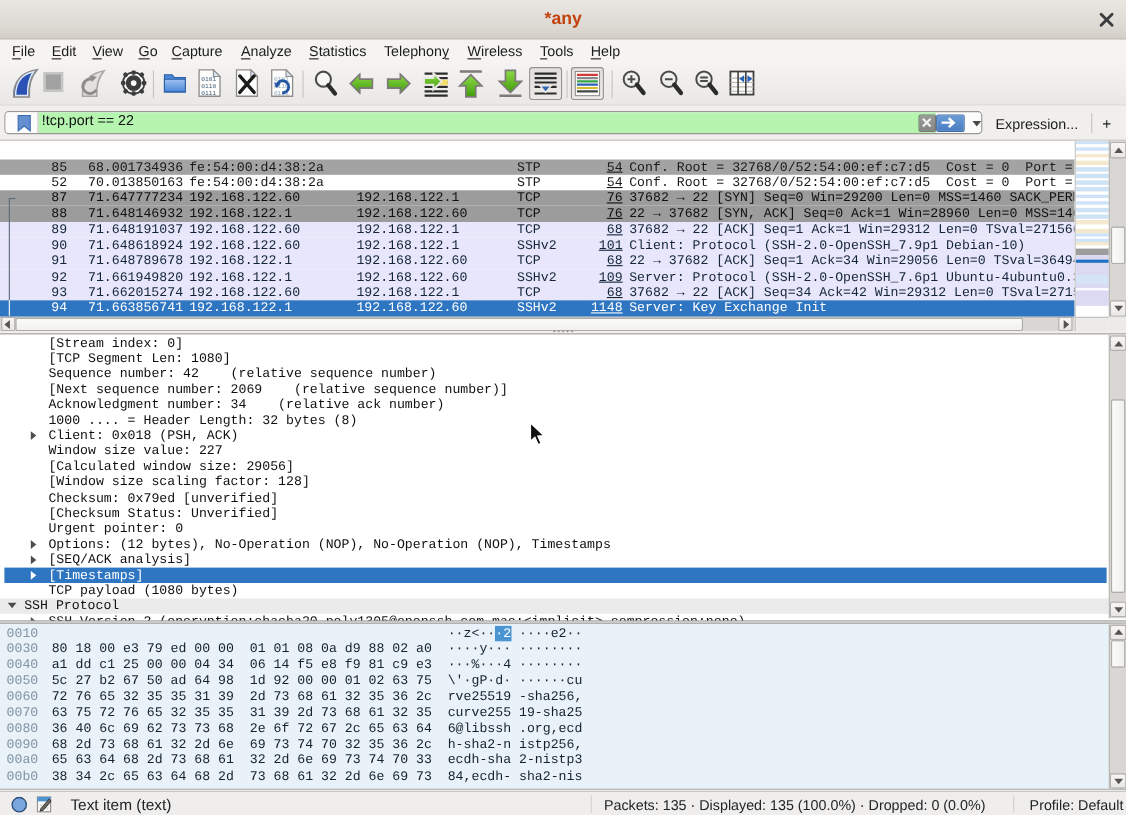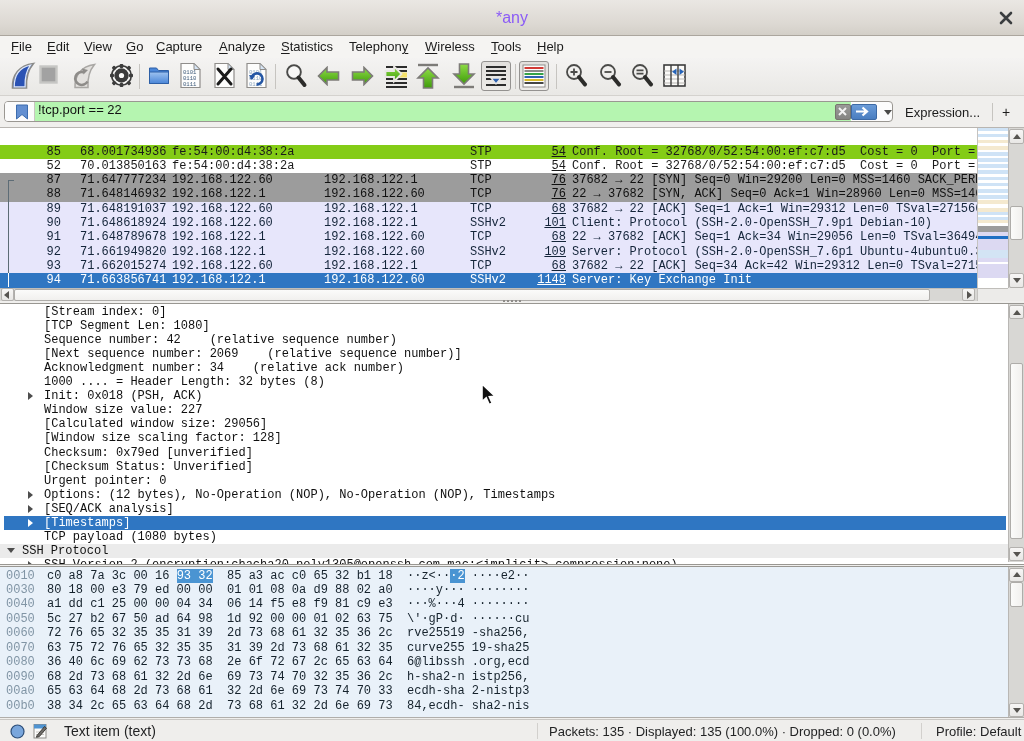--- a/index.html
+++ b/index.html
@@ -1,21 +1,21 @@
 <!DOCTYPE html>
 <html><head>
 <meta charset="utf-8">
 <style>
 html,body{margin:0;padding:0;}
 body{width:1024px;height:741px;overflow:hidden;background:#f0efed;font-family:"Liberation Sans",sans-serif;}
 #app{position:absolute;left:0;top:0;width:1024px;height:741px;}
 .abs{position:absolute;}
 
 #titlebar{left:0;top:0;width:1024px;height:36px;background:linear-gradient(#eae7e3,#dcd8d2 70%,#d3cfc8);border-bottom:1px solid #aba69e;box-sizing:border-box;}
-#title{left:0;top:9px;width:1024px;text-align:center;font-size:16px;font-weight:normal;color:#8b5cf6;}
+#title{left:0;top:9px;width:1024px;text-align:center;font-size:16px;font-weight:bold;color:#c2410c;}
 
 #menubar{left:0;top:36px;width:1024px;height:22px;background:#f5f4f2;}
 .mi{position:absolute;top:3px;font-size:13px;color:#1c1c1c;}
 .mi u{text-decoration-thickness:1px;text-underline-offset:2px;}
 
 #toolbar{left:0;top:58px;width:1024px;height:38px;background:linear-gradient(#f4f3f2,#e9e8e5);border-bottom:1px solid #d4d2ce;box-sizing:border-box;}
 .tsep{position:absolute;top:6px;width:1px;height:25px;background:#c6c4c0;}
 .pressed{position:absolute;top:3px;width:30px;height:30px;border:1px solid #949290;border-radius:3px;background:linear-gradient(#e2e0dd,#eceae7);box-sizing:border-box;}
 
 #filterbar{left:0;top:96px;width:1024px;height:32px;background:#f0efed;border-bottom:1px solid #b8b5b1;box-sizing:border-box;}
@@ -307,21 +307,21 @@
   <svg class="abs" style="left:850px;top:4px" width="17" height="11">
           <path d="M1,5.5 h10 M7.5,1.5 l4.5,4 l-4.5,4" stroke="#fff" stroke-width="2.2" fill="none"></path>
         </svg>
   <div id="fcaret" class="abs"></div>
 </div>
 <div id="fexpr" class="abs">Expression...</div>
 <div id="fsep" class="abs"></div>
 <div id="fplus" class="abs">+</div>
 </div>
 <div id="plist" class="abs">
-<div class="prow" style="top:16.5px;background:#84cc16;color:#1a1a1a"><span class="cno">85</span><span class="ctime">68.001734936</span><span class="csrc">fe:54:00:d4:38:2a</span><span class="cpro">STP</span><span class="clen">54</span><span class="cinfo">Conf. Root = 32768/0/52:54:00:ef:c7:d5  Cost = 0  Port = 0x8002</span></div>
+<div class="prow" style="top:16.5px;background:#a3a3a3;color:#1a1a1a"><span class="cno">85</span><span class="ctime">68.001734936</span><span class="csrc">fe:54:00:d4:38:2a</span><span class="cpro">STP</span><span class="clen">54</span><span class="cinfo">Conf. Root = 32768/0/52:54:00:ef:c7:d5  Cost = 0  Port = 0x8002</span></div>
 <div class="prow" style="top:30.8px;background:#fff;color:#1a1a1a"><span class="cno">52</span><span class="ctime">70.013850163</span><span class="csrc">fe:54:00:d4:38:2a</span><span class="cpro">STP</span><span class="clen">54</span><span class="cinfo">Conf. Root = 32768/0/52:54:00:ef:c7:d5  Cost = 0  Port = 0x8002</span></div>
 <div class="prow" style="top:45.1px;background:#9c9c9c;color:#101010"><span class="cno">87</span><span class="ctime">71.647777234</span><span class="csrc">192.168.122.60</span><span class="cdst">192.168.122.1</span><span class="cpro">TCP</span><span class="clen">76</span><span class="cinfo">37682 → 22 [SYN] Seq=0 Win=29200 Len=0 MSS=1460 SACK_PERM=1 TSval=2715663525 TSecr=0 WS=128</span></div>
 <div class="prow" style="top:59.4px;background:#9c9c9c;color:#101010"><span class="cno">88</span><span class="ctime">71.648146932</span><span class="csrc">192.168.122.1</span><span class="cdst">192.168.122.60</span><span class="cpro">TCP</span><span class="clen">76</span><span class="cinfo">22 → 37682 [SYN, ACK] Seq=0 Ack=1 Win=28960 Len=0 MSS=1460 SACK_PERM=1</span></div>
 <div class="prow" style="top:73.7px;background:#e7e6fb;color:#14253a"><span class="cno">89</span><span class="ctime">71.648191037</span><span class="csrc">192.168.122.60</span><span class="cdst">192.168.122.1</span><span class="cpro">TCP</span><span class="clen">68</span><span class="cinfo">37682 → 22 [ACK] Seq=1 Ack=1 Win=29312 Len=0 TSval=2715663526 TSecr=36</span></div>
 <div class="prow" style="top:88px;background:#e7e6fb;color:#14253a"><span class="cno">90</span><span class="ctime">71.648618924</span><span class="csrc">192.168.122.60</span><span class="cdst">192.168.122.1</span><span class="cpro">SSHv2</span><span class="clen">101</span><span class="cinfo">Client: Protocol (SSH-2.0-OpenSSH_7.9p1 Debian-10)</span></div>
 <div class="prow" style="top:102.3px;background:#e7e6fb;color:#14253a"><span class="cno">91</span><span class="ctime">71.648789678</span><span class="csrc">192.168.122.1</span><span class="cdst">192.168.122.60</span><span class="cpro">TCP</span><span class="clen">68</span><span class="cinfo">22 → 37682 [ACK] Seq=1 Ack=34 Win=29056 Len=0 TSval=3649495611 TSecr=2</span></div>
 <div class="prow" style="top:116.6px;background:#e7e6fb;color:#14253a"><span class="cno">92</span><span class="ctime">71.661949820</span><span class="csrc">192.168.122.1</span><span class="cdst">192.168.122.60</span><span class="cpro">SSHv2</span><span class="clen">109</span><span class="cinfo">Server: Protocol (SSH-2.0-OpenSSH_7.6p1 Ubuntu-4ubuntu0.3)</span></div>
 <div class="prow" style="top:130.9px;background:#e7e6fb;color:#14253a"><span class="cno">93</span><span class="ctime">71.662015274</span><span class="csrc">192.168.122.60</span><span class="cdst">192.168.122.1</span><span class="cpro">TCP</span><span class="clen">68</span><span class="cinfo">37682 → 22 [ACK] Seq=34 Ack=42 Win=29312 Len=0 TSval=2715663551 TSecr=</span></div>
 <div class="prow" style="top:145.2px;background:#2f76c2;color:#fff"><span class="cno">94</span><span class="ctime">71.663856741</span><span class="csrc">192.168.122.1</span><span class="cdst">192.168.122.60</span><span class="cpro">SSHv2</span><span class="clen">1148</span><span class="cinfo">Server: Key Exchange Init</span></div>
 
@@ -375,21 +375,21 @@
 </div>
 
 <div class="abs" style="left:502px;top:300px;width:20px;height:2px;background-image:radial-gradient(circle,#8e8c89 40%,transparent 45%);background-size:4px 2px;"></div>
 <div id="details" class="abs">
 <div class="dline" style="top:1px"><span style="position:absolute;left:44px">[Stream index: 0]</span></div>
 <div class="dline" style="top:15.05px"><span style="position:absolute;left:44px">[TCP Segment Len: 1080]</span></div>
 <div class="dline" style="top:29.1px"><span style="position:absolute;left:44px">Sequence number: 42    (relative sequence number)</span></div>
 <div class="dline" style="top:43.15px"><span style="position:absolute;left:44px">[Next sequence number: 2069    (relative sequence number)]</span></div>
 <div class="dline" style="top:57.2px"><span style="position:absolute;left:44px">Acknowledgment number: 34    (relative ack number)</span></div>
 <div class="dline" style="top:71.25px"><span style="position:absolute;left:44px">1000 .... = Header Length: 32 bytes (8)</span></div>
-<div class="dline" style="top:85.3px"><i class="tw" style="left:28px"></i><span style="position:absolute;left:44px">Init: 0x018 (PSH, ACK)</span></div>
+<div class="dline" style="top:85.3px"><i class="tw" style="left:28px"></i><span style="position:absolute;left:44px">Client: 0x018 (PSH, ACK)</span></div>
 <div class="dline" style="top:99.35px"><span style="position:absolute;left:44px">Window size value: 227</span></div>
 <div class="dline" style="top:113.4px"><span style="position:absolute;left:44px">[Calculated window size: 29056]</span></div>
 <div class="dline" style="top:127.45px"><span style="position:absolute;left:44px">[Window size scaling factor: 128]</span></div>
 <div class="dline" style="top:141.5px"><span style="position:absolute;left:44px">Checksum: 0x79ed [unverified]</span></div>
 <div class="dline" style="top:155.55px"><span style="position:absolute;left:44px">[Checksum Status: Unverified]</span></div>
 <div class="dline" style="top:169.6px"><span style="position:absolute;left:44px">Urgent pointer: 0</span></div>
 <div class="dline" style="top:183.65px"><i class="tw" style="left:28px"></i><span style="position:absolute;left:44px">Options: (12 bytes), No-Operation (NOP), No-Operation (NOP), Timestamps</span></div>
 <div class="dline" style="top:211.75px;left:4px;width:1002px;background:#2f76c2;color:#fff"><i class="tw" style="left:24px;border-left-color:#fff"></i><span style="position:absolute;left:40px">[Timestamps]</span></div>
 <div class="dline" style="top:197.7px"><i class="tw" style="left:28px"></i><span style="position:absolute;left:44px">[SEQ/ACK analysis]</span></div>
 <div class="dline" style="top:225.8px"><span style="position:absolute;left:44px">TCP payload (1080 bytes)</span></div>
@@ -398,21 +398,20 @@
 
 <div class="sb-v" style="left:1008px;top:0;width:16px;height:258px"></div>
 <div class="sb-btn" style="top:1px;height:14px"></div>
       <div class="arr arr-up" style="left:1012.5px;top:5.5px"></div>
 <div class="sb-btn" style="top:243px;height:14px"></div>
       <div class="arr arr-dn" style="left:1012.5px;top:248px"></div>
 <div class="thumb" style="left:1009.5px;top:59px;width:13px;height:176px"></div>
 </div>
 <div id="hexpane" class="abs">
 <div class="xrow" style="left:6px;top:1.5px"><span class="xoff">0010</span></div>
-<div class="xrow" style="left:47px;top:1.5px">c0 a8 7a 3c 00 16 <span class="xhl">93 32</span>  85 a3 ac c0 65 32 b1 18</div>
 <div class="xrow" style="left:407px;top:1.5px">··z&lt;··<span class="xhl">·2</span> ····e2··</div>
 <div class="xrow" style="left:6px;top:15.95px"><span class="xoff">0030</span></div>
 <div class="xrow" style="left:47px;top:15.95px">80 18 00 e3 79 ed 00 00  01 01 08 0a d9 88 02 a0</div>
 <div class="xrow" style="left:407px;top:15.95px">····y··· ········</div>
 <div class="xrow" style="left:6px;top:30.4px"><span class="xoff">0040</span></div>
 <div class="xrow" style="left:47px;top:30.4px">a1 dd c1 25 00 00 04 34  06 14 f5 e8 f9 81 c9 e3</div>
 <div class="xrow" style="left:407px;top:30.4px">···%···4 ········</div>
 <div class="xrow" style="left:6px;top:44.85px"><span class="xoff">0050</span></div>
 <div class="xrow" style="left:47px;top:44.85px">5c 27 b2 67 50 ad 64 98  1d 92 00 00 01 02 63 75</div>
 <div class="xrow" style="left:407px;top:44.85px">\'·gP·d· ······cu</div>

